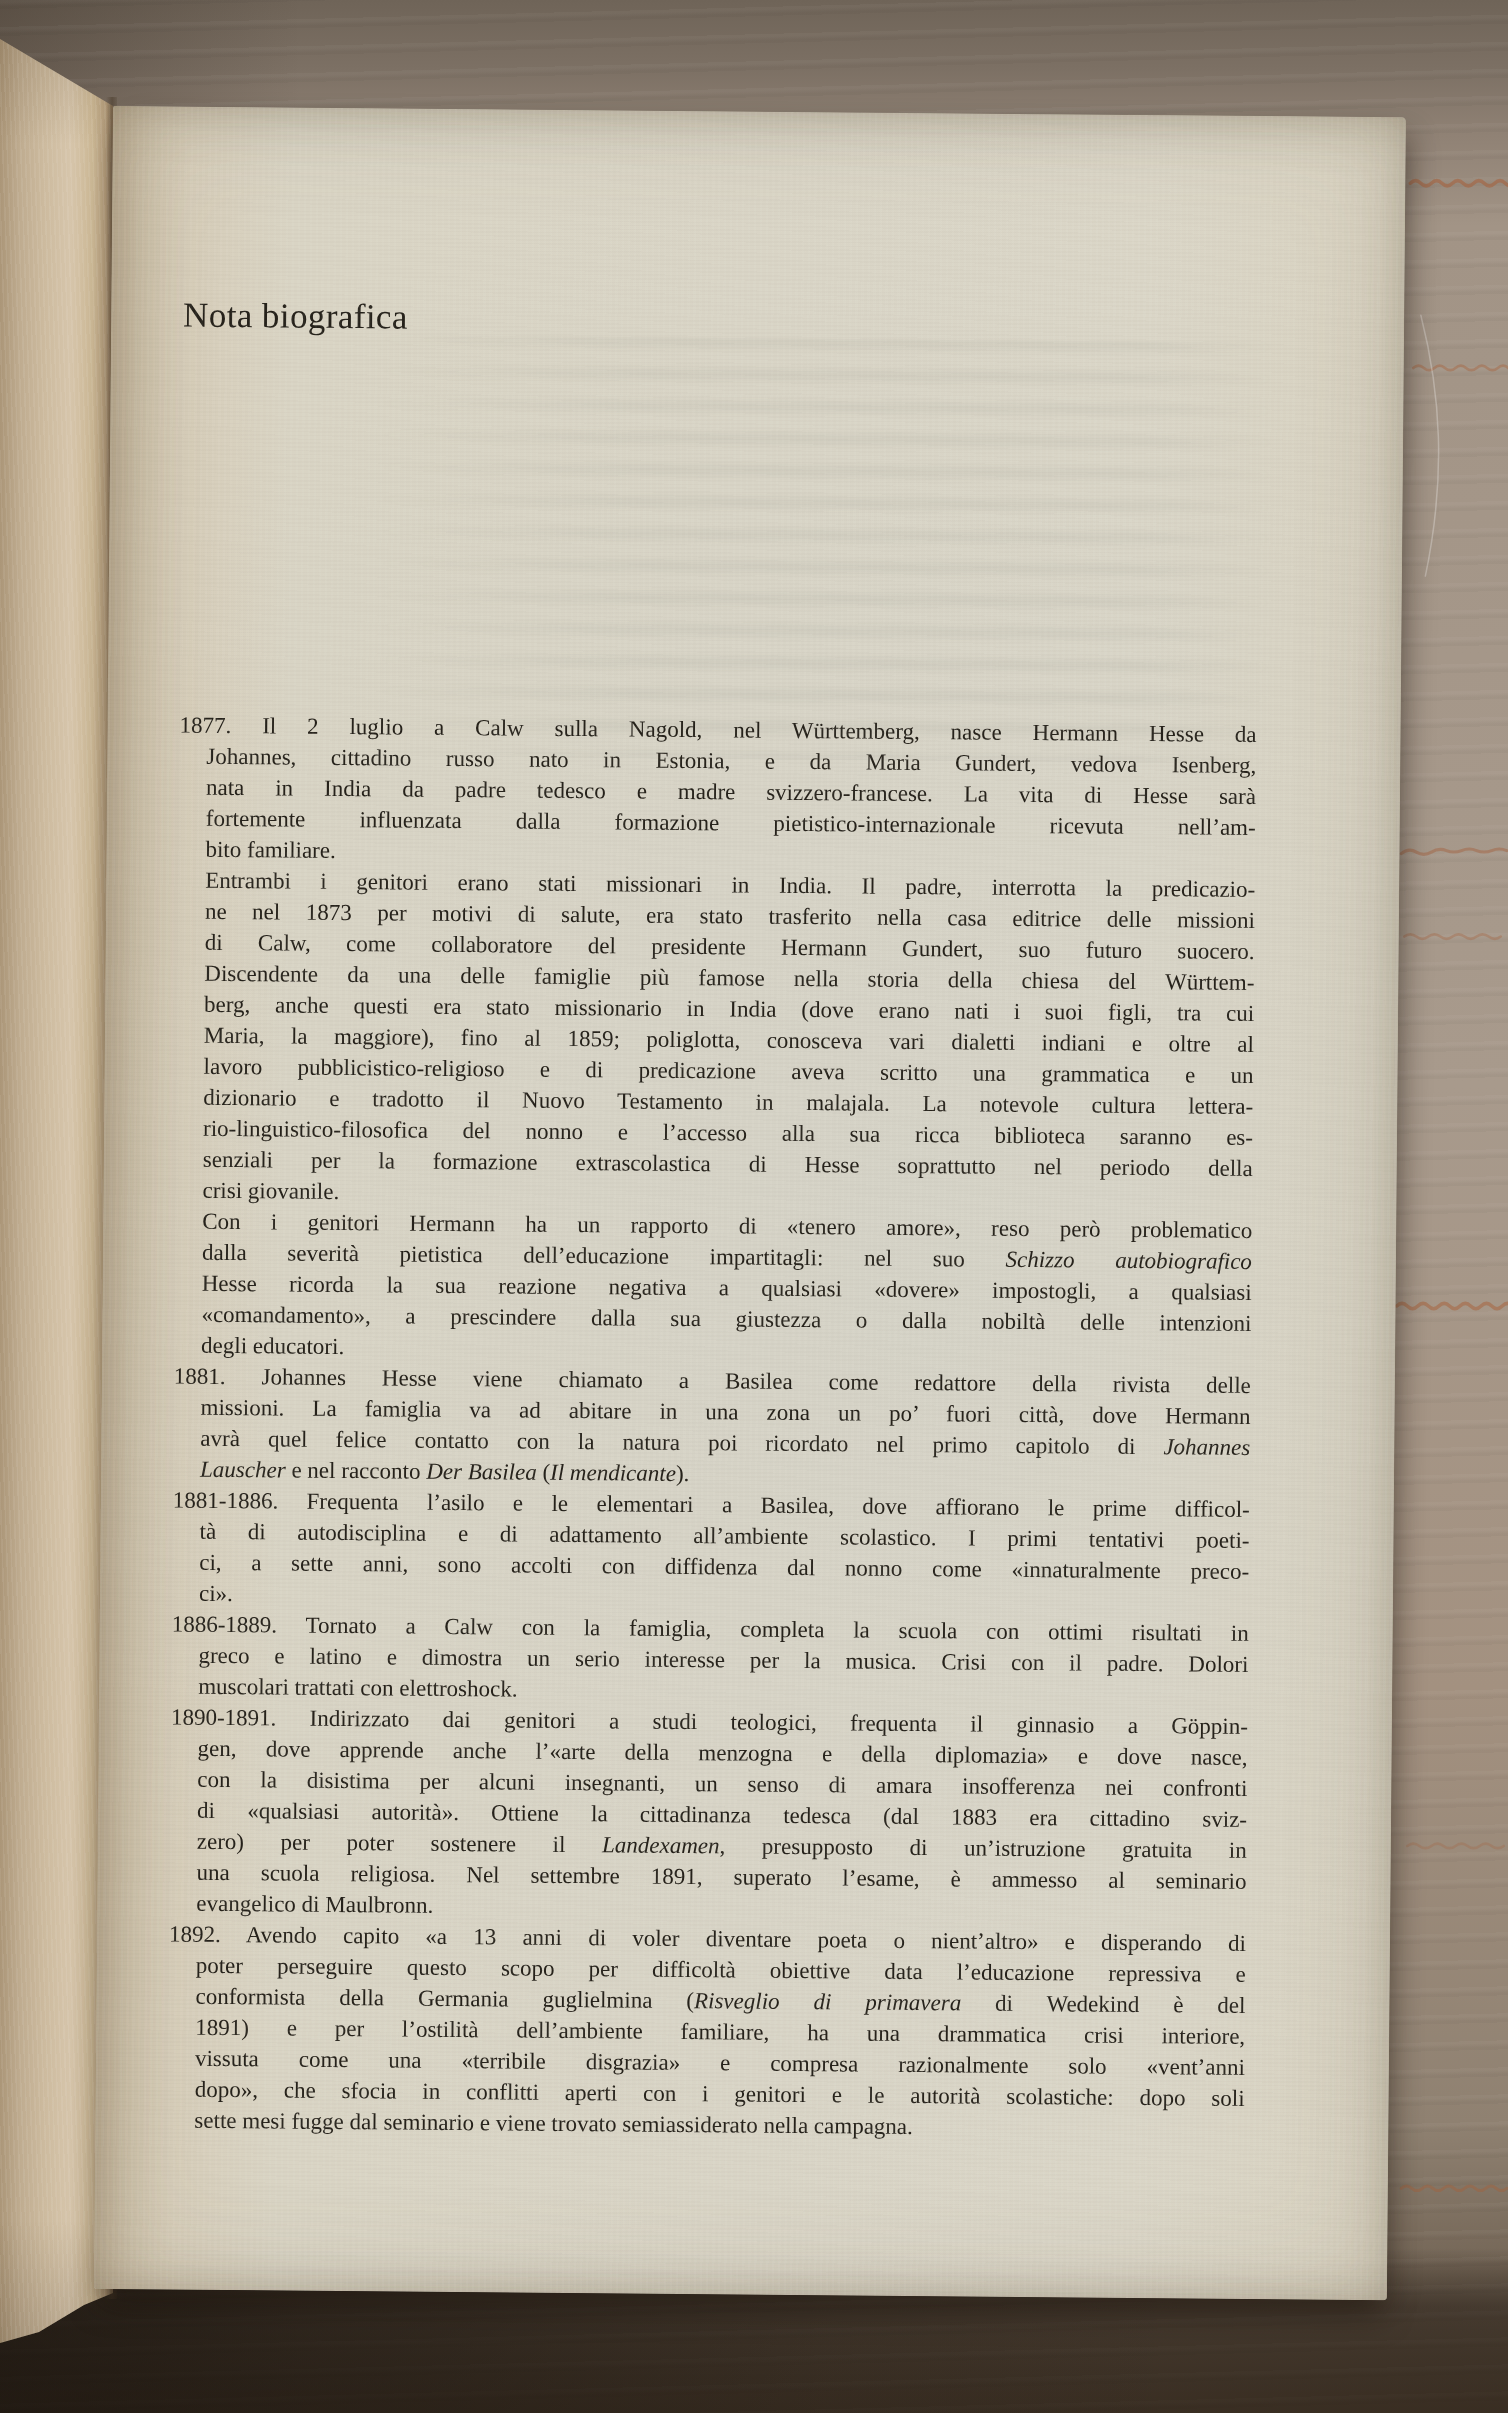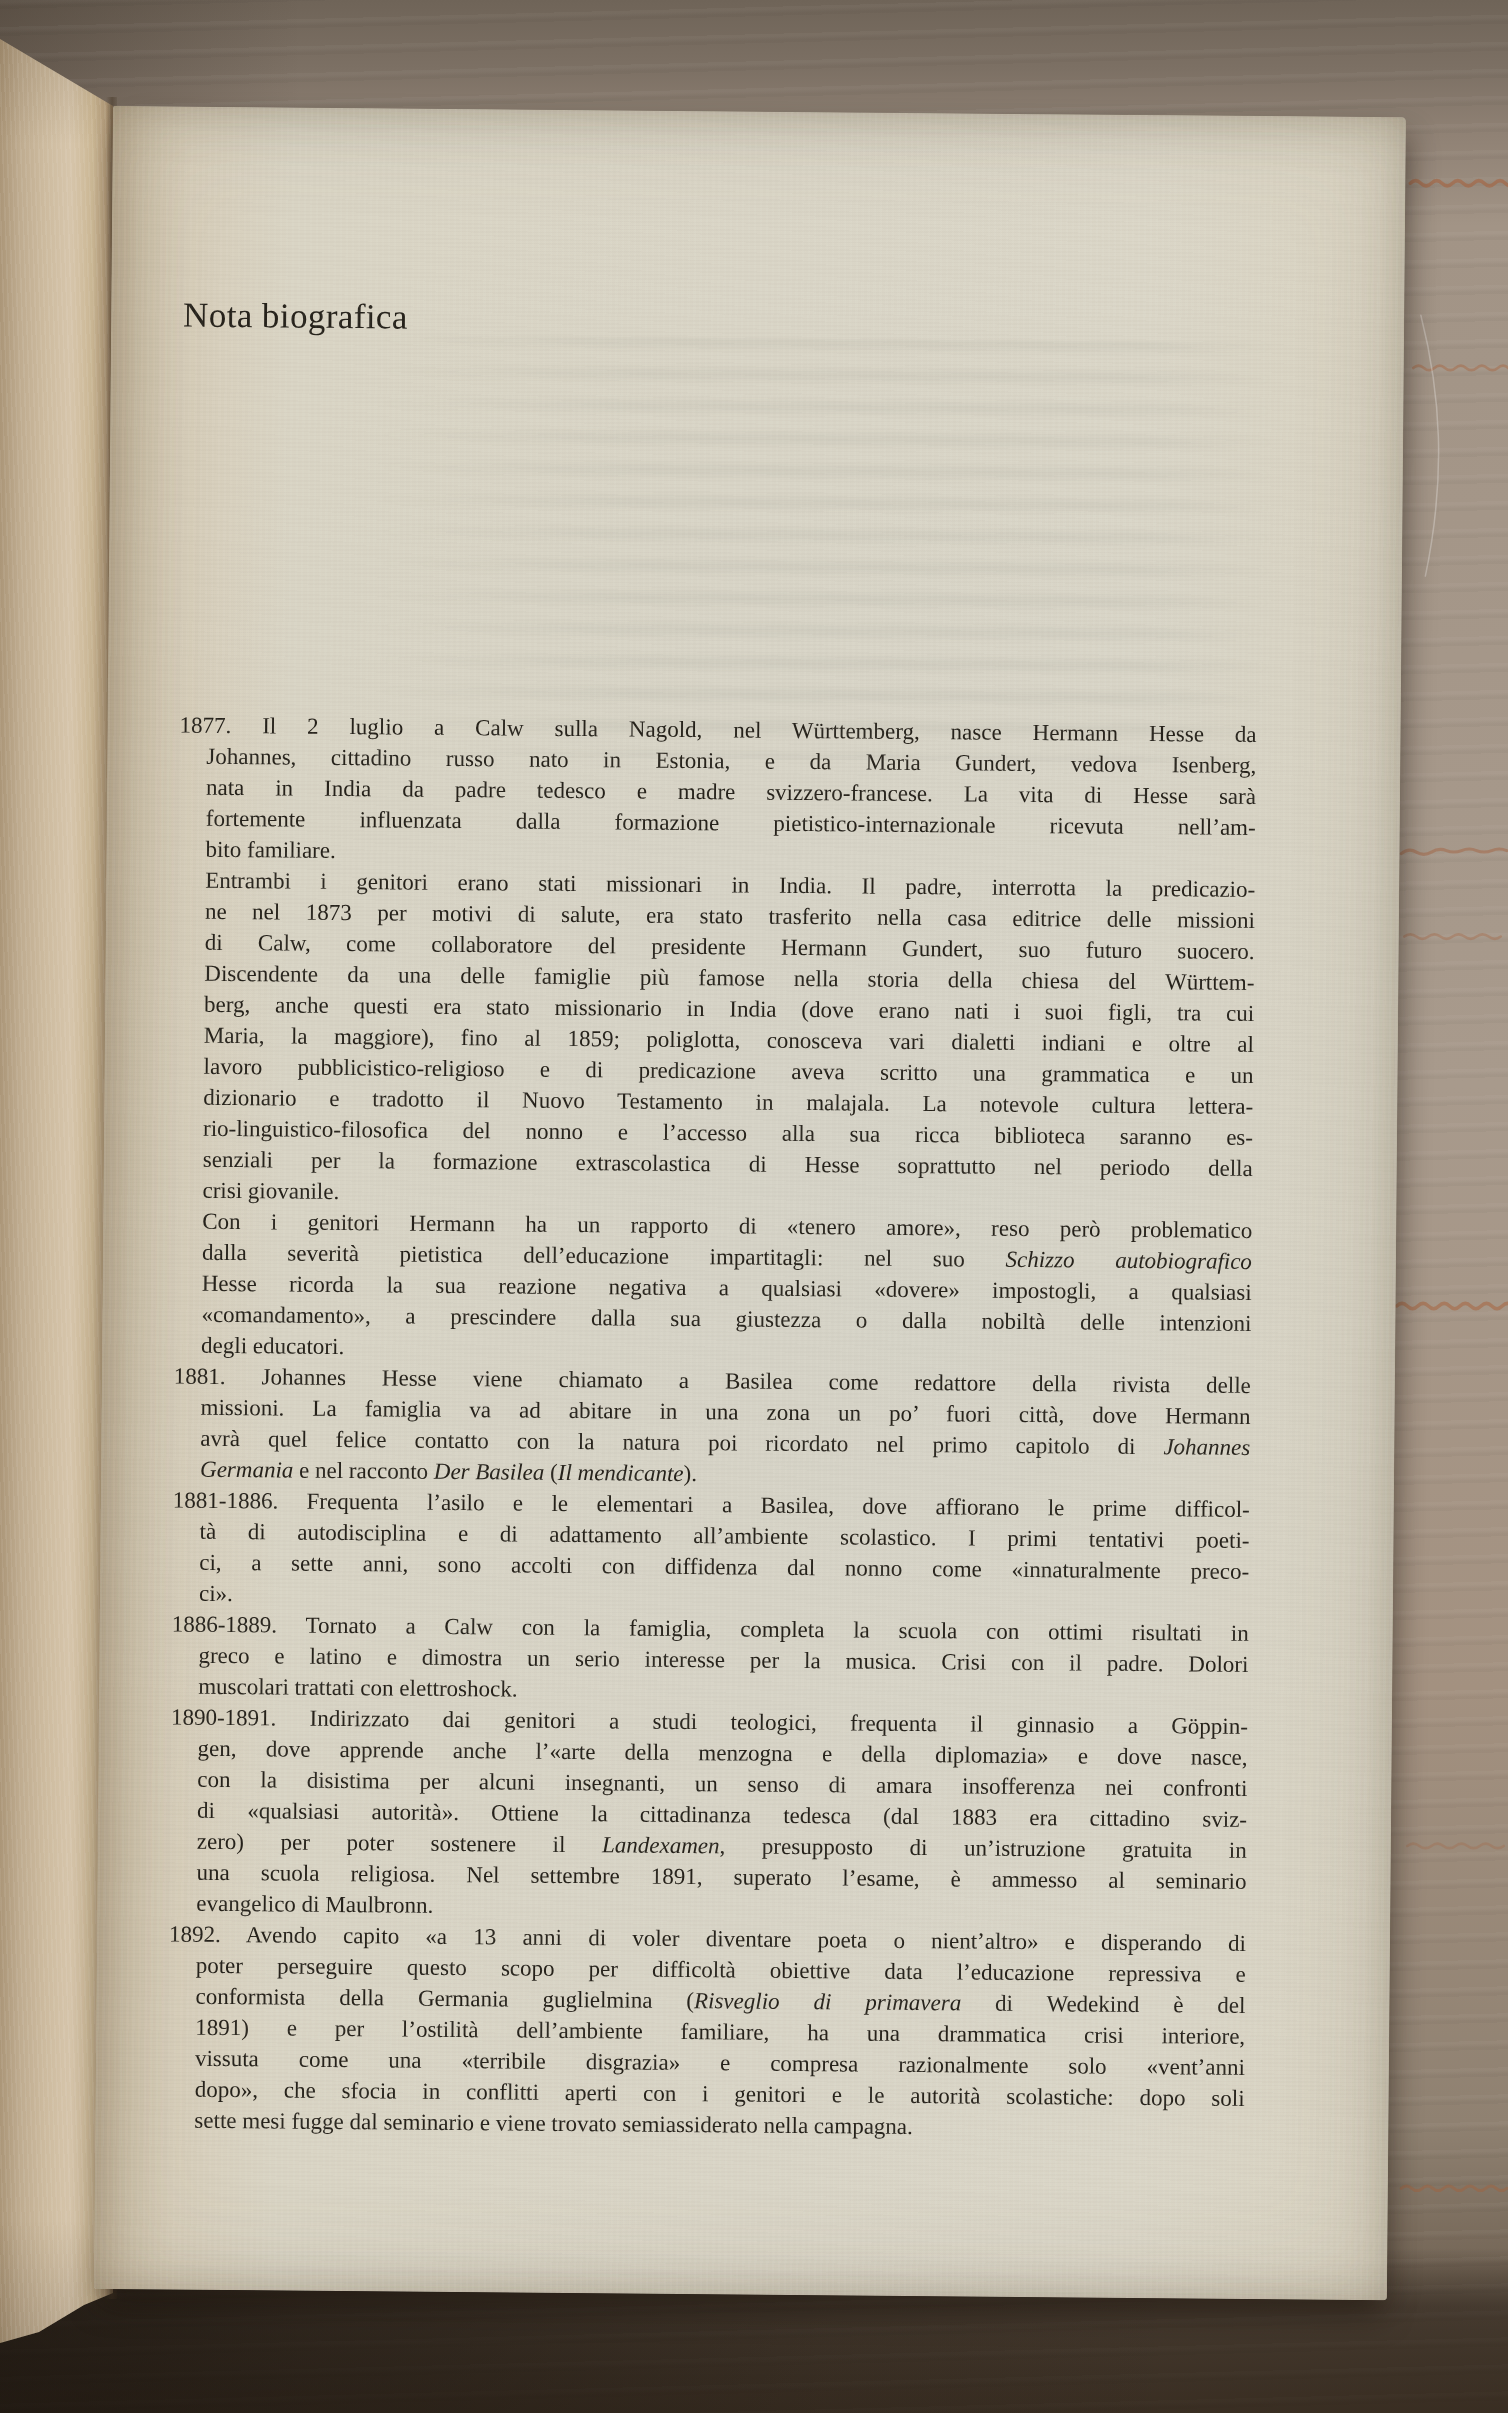--- a/index.html
+++ b/index.html
@@ -135,21 +135,21 @@
       <div class="ln cont"><span>senziali per la formazione extrascolastica di Hesse soprattutto nel periodo della</span></div>
       <div class="ln cont end"><span>crisi giovanile.</span></div>
       <div class="ln cont"><span>Con i genitori Hermann ha un rapporto di «tenero amore», reso però problematico</span></div>
       <div class="ln cont"><span>dalla severità pietistica dell’educazione impartitagli: nel suo </span><span class="it">Schizzo autobiografico</span></div>
       <div class="ln cont"><span>Hesse ricorda la sua reazione negativa a qualsiasi «dovere» impostogli, a qualsiasi</span></div>
       <div class="ln cont"><span>«comandamento», a prescindere dalla sua giustezza o dalla nobiltà delle intenzioni</span></div>
       <div class="ln cont end"><span>degli educatori.</span></div>
       <div class="ln"><span>1881. Johannes Hesse viene chiamato a Basilea come redattore della rivista delle</span></div>
       <div class="ln cont"><span>missioni. La famiglia va ad abitare in una zona un po’ fuori città, dove Hermann</span></div>
       <div class="ln cont"><span>avrà quel felice contatto con la natura poi ricordato nel primo capitolo di </span><span class="it">Johannes</span></div>
-      <div class="ln cont end"><span class="it">Germania</span><span> e nel racconto </span><span class="it">Der Basilea</span><span> (</span><span class="it">Il mendicante</span><span>).</span></div>
+      <div class="ln cont end"><span class="it">Lauscher</span><span> e nel racconto </span><span class="it">Der Basilea</span><span> (</span><span class="it">Il mendicante</span><span>).</span></div>
       <div class="ln"><span>1881-1886. Frequenta l’asilo e le elementari a Basilea, dove affiorano le prime difficol-</span></div>
       <div class="ln cont"><span>tà di autodisciplina e di adattamento all’ambiente scolastico. I primi tentativi poeti-</span></div>
       <div class="ln cont"><span>ci, a sette anni, sono accolti con diffidenza dal nonno come «innaturalmente preco-</span></div>
       <div class="ln cont end"><span>ci».</span></div>
       <div class="ln"><span>1886-1889. Tornato a Calw con la famiglia, completa la scuola con ottimi risultati in</span></div>
       <div class="ln cont"><span>greco e latino e dimostra un serio interesse per la musica. Crisi con il padre. Dolori</span></div>
       <div class="ln cont end"><span>muscolari trattati con elettroshock.</span></div>
       <div class="ln"><span>1890-1891. Indirizzato dai genitori a studi teologici, frequenta il ginnasio a Göppin-</span></div>
       <div class="ln cont"><span>gen, dove apprende anche l’«arte della menzogna e della diplomazia» e dove nasce,</span></div>
       <div class="ln cont"><span>con la disistima per alcuni insegnanti, un senso di amara insofferenza nei confronti</span></div>

